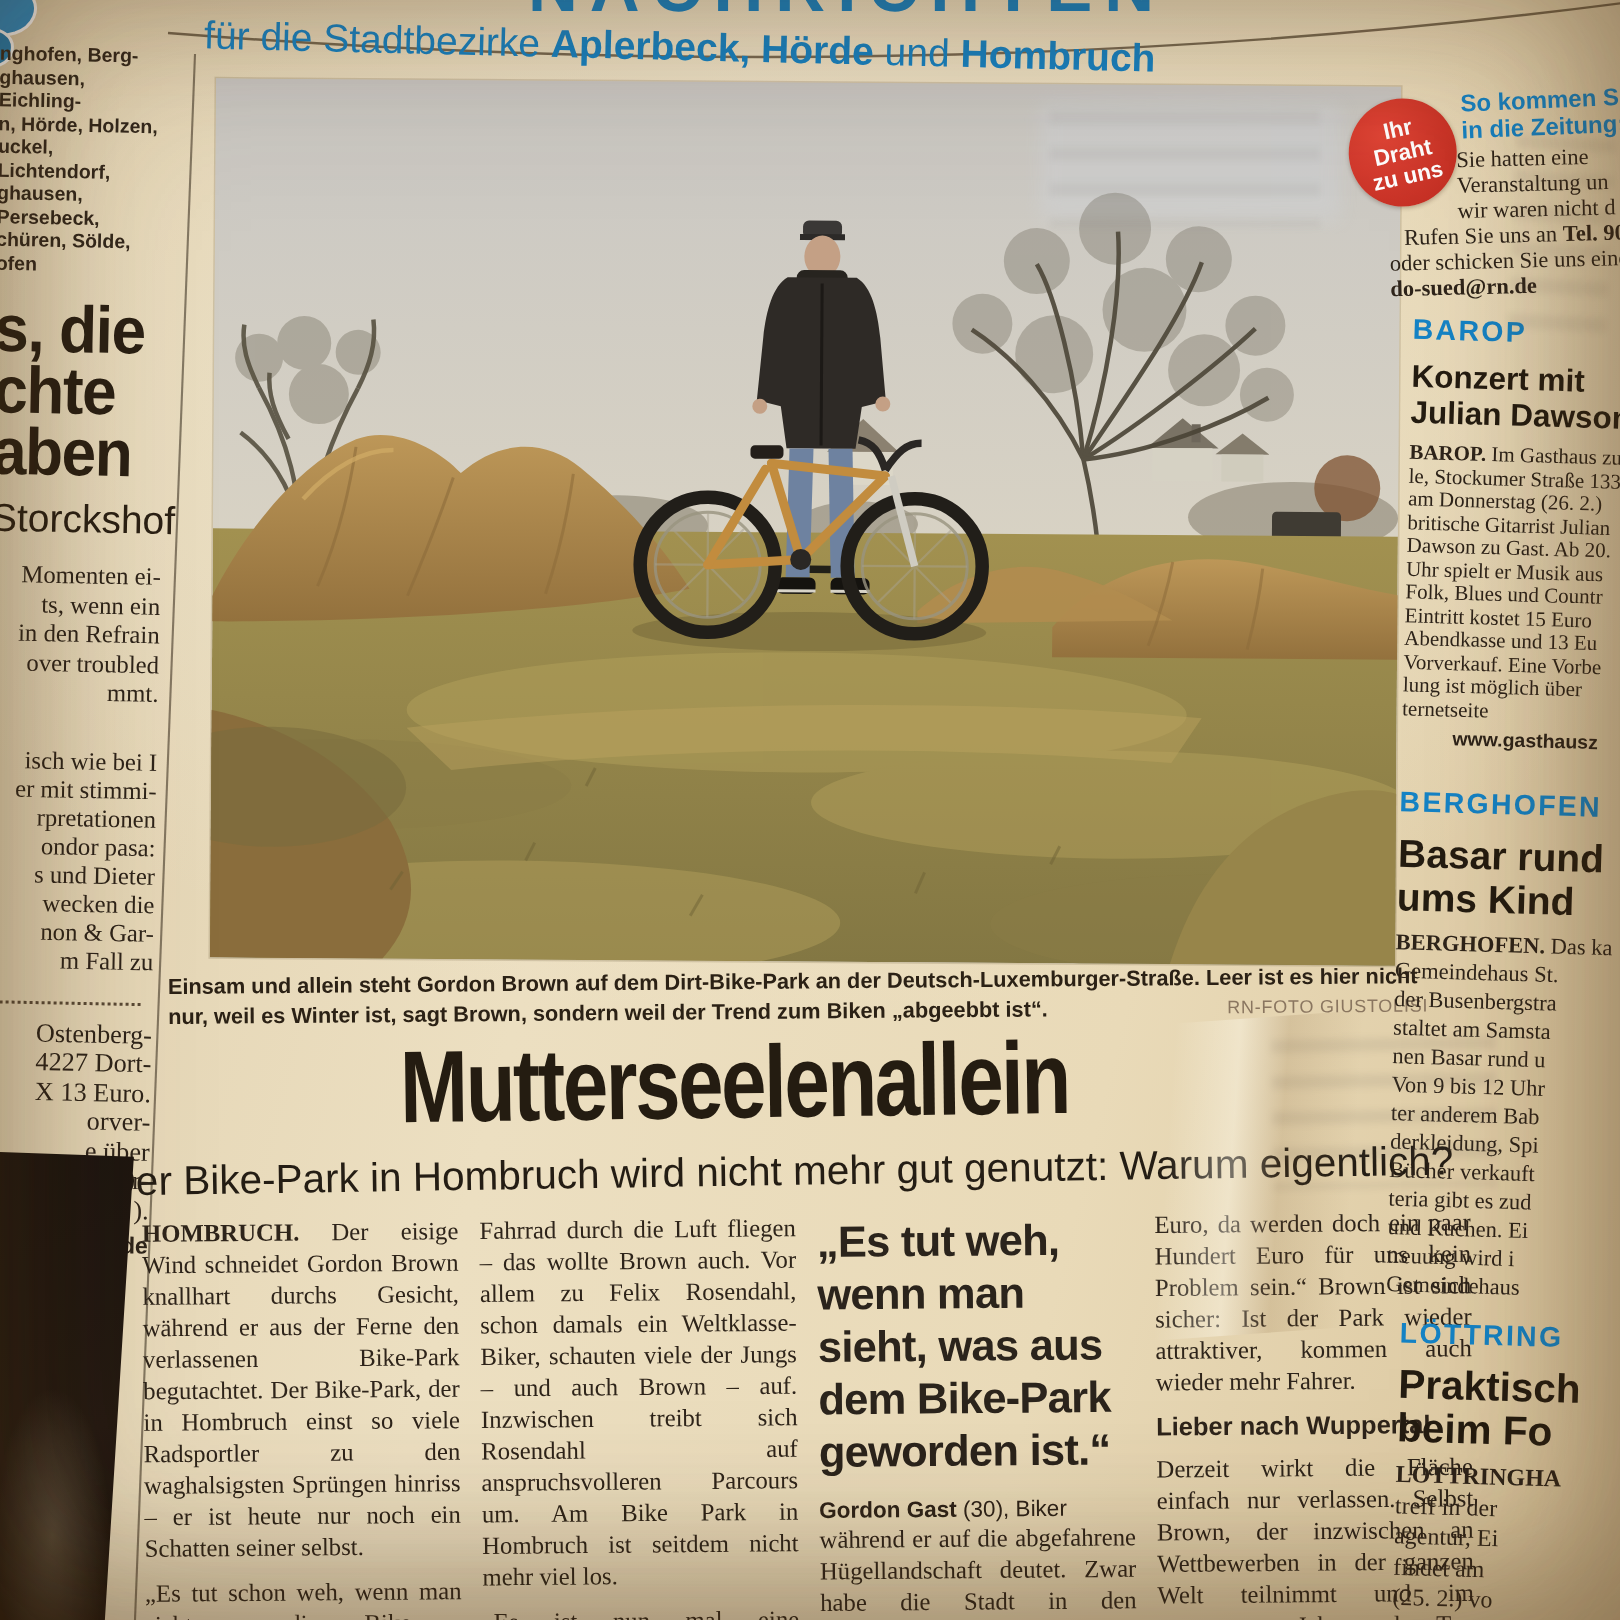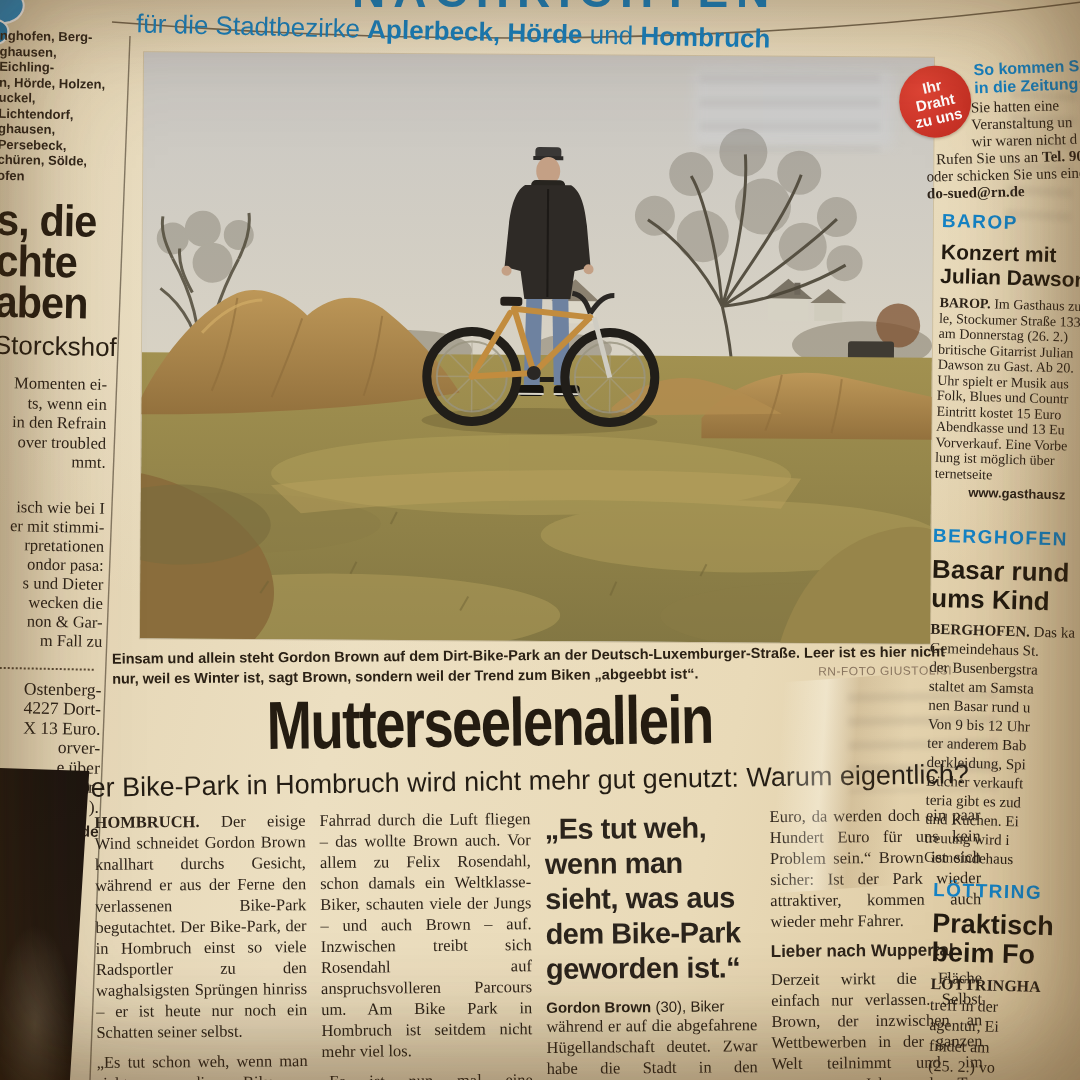--- a/index.html
+++ b/index.html
@@ -339,21 +339,21 @@
     <div class="col">
       <p><b class="lead-caps">HOMBRUCH.</b> <span>Der eisige Wind schneidet Gordon Brown knallhart durchs Gesicht, während er aus der Ferne den verlassenen Bike-Park begutachtet. Der Bike-Park, der in Hombruch einst so viele Radsportler zu den waghalsigsten Sprüngen hinriss – er ist heute nur noch ein Schatten seiner selbst.</span></p>
       <p>„Es tut schon weh, wenn man sieht, was aus diesem Bike-</p>
     </div>
     <div class="col">
       <p>Fahrrad durch die Luft fliegen – das wollte Brown auch. Vor allem zu Felix Rosendahl, schon damals ein Weltklasse-Biker, schauten viele der Jungs – und auch Brown – auf. Inzwischen treibt sich Rosendahl auf anspruchsvolleren Parcours um. Am Bike Park in Hombruch ist seitdem nicht mehr viel los.</p>
       <p>„Es ist nun mal eine Trendsportart, auch wenn viele Medien es nicht wahrhaben wol-</p>
     </div>
     <div class="col">
       <div class="quote">„Es tut weh, wenn man sieht, was aus dem Bike-Park geworden ist.“</div>
-      <div class="quote-attr"><b>Gordon Brown</b><span> (30), Biker</span></div>
+      <div class="quote-attr"><b>Gordon Gast</b><span> (30), Biker</span></div>
       <p class="col3-body">während er auf die abgefahrene Hügellandschaft deutet. Zwar habe die Stadt in den vergangenen Jahren mehr</p>
     </div>
     <div class="col">
       <p>Euro, da werden doch ein paar Hundert Euro für uns kein Problem sein.“ Brown ist sich sicher: Ist der Park wieder attraktiver, kommen auch wieder mehr Fahrer.</p>
       <div class="sub4">Lieber nach Wuppertal</div>
       <p>Derzeit wirkt die Fläche einfach nur verlassen. Selbst Brown, der inzwischen an Wettbewerben in der ganzen Welt teilnimmt und im vergangenen Jahr zu den Top 100 der Freeride Mountain</p>
     </div>
   </div>
 
   <aside class="right-col">

